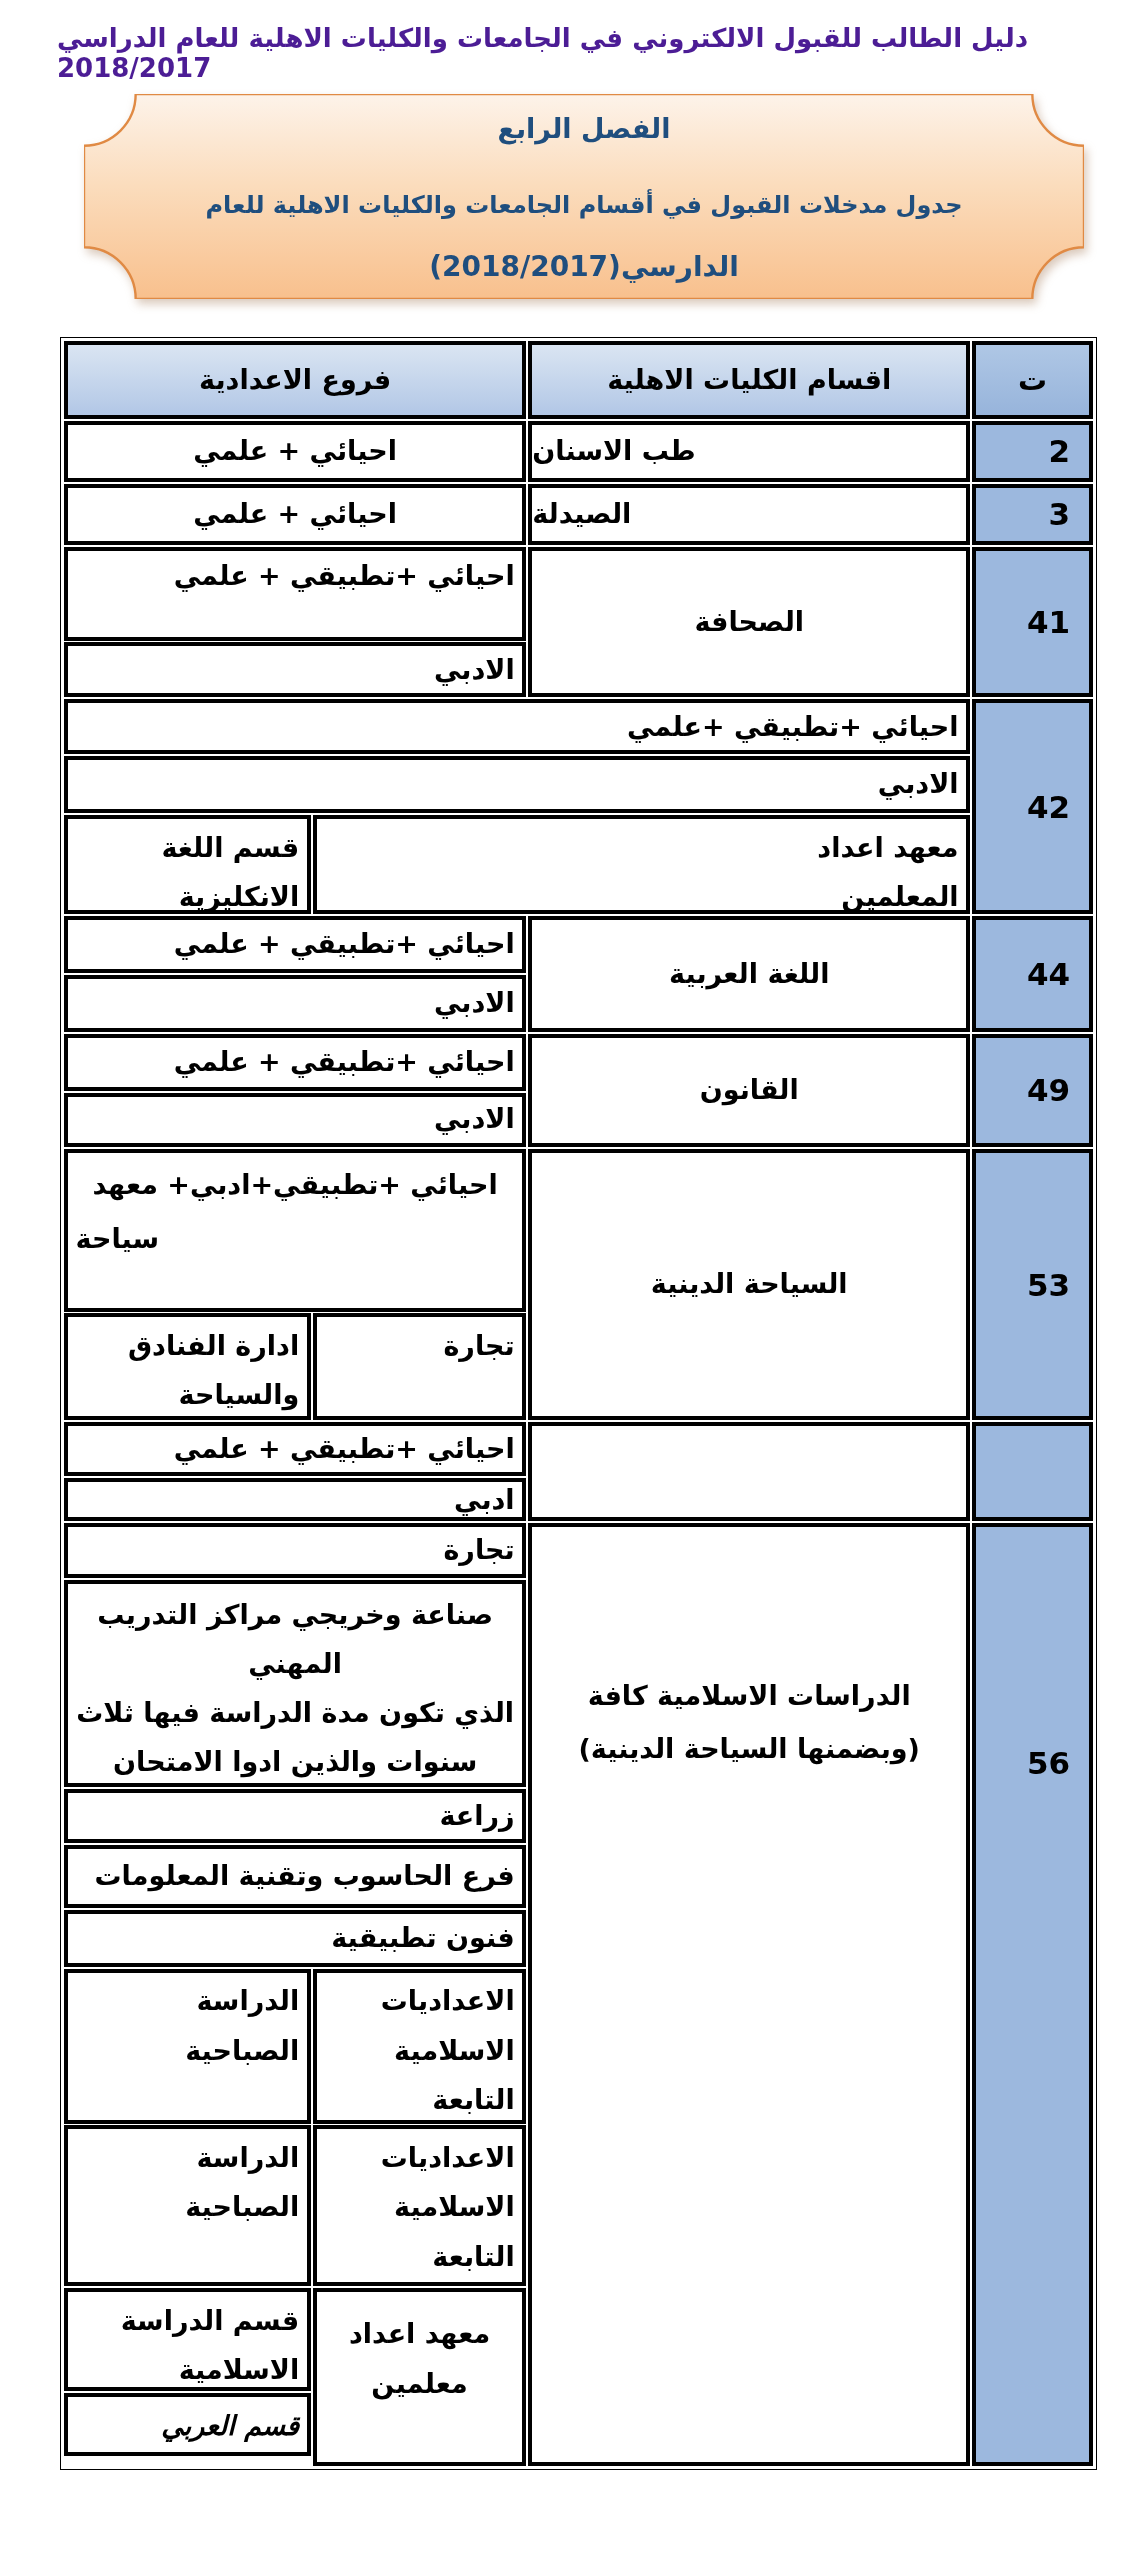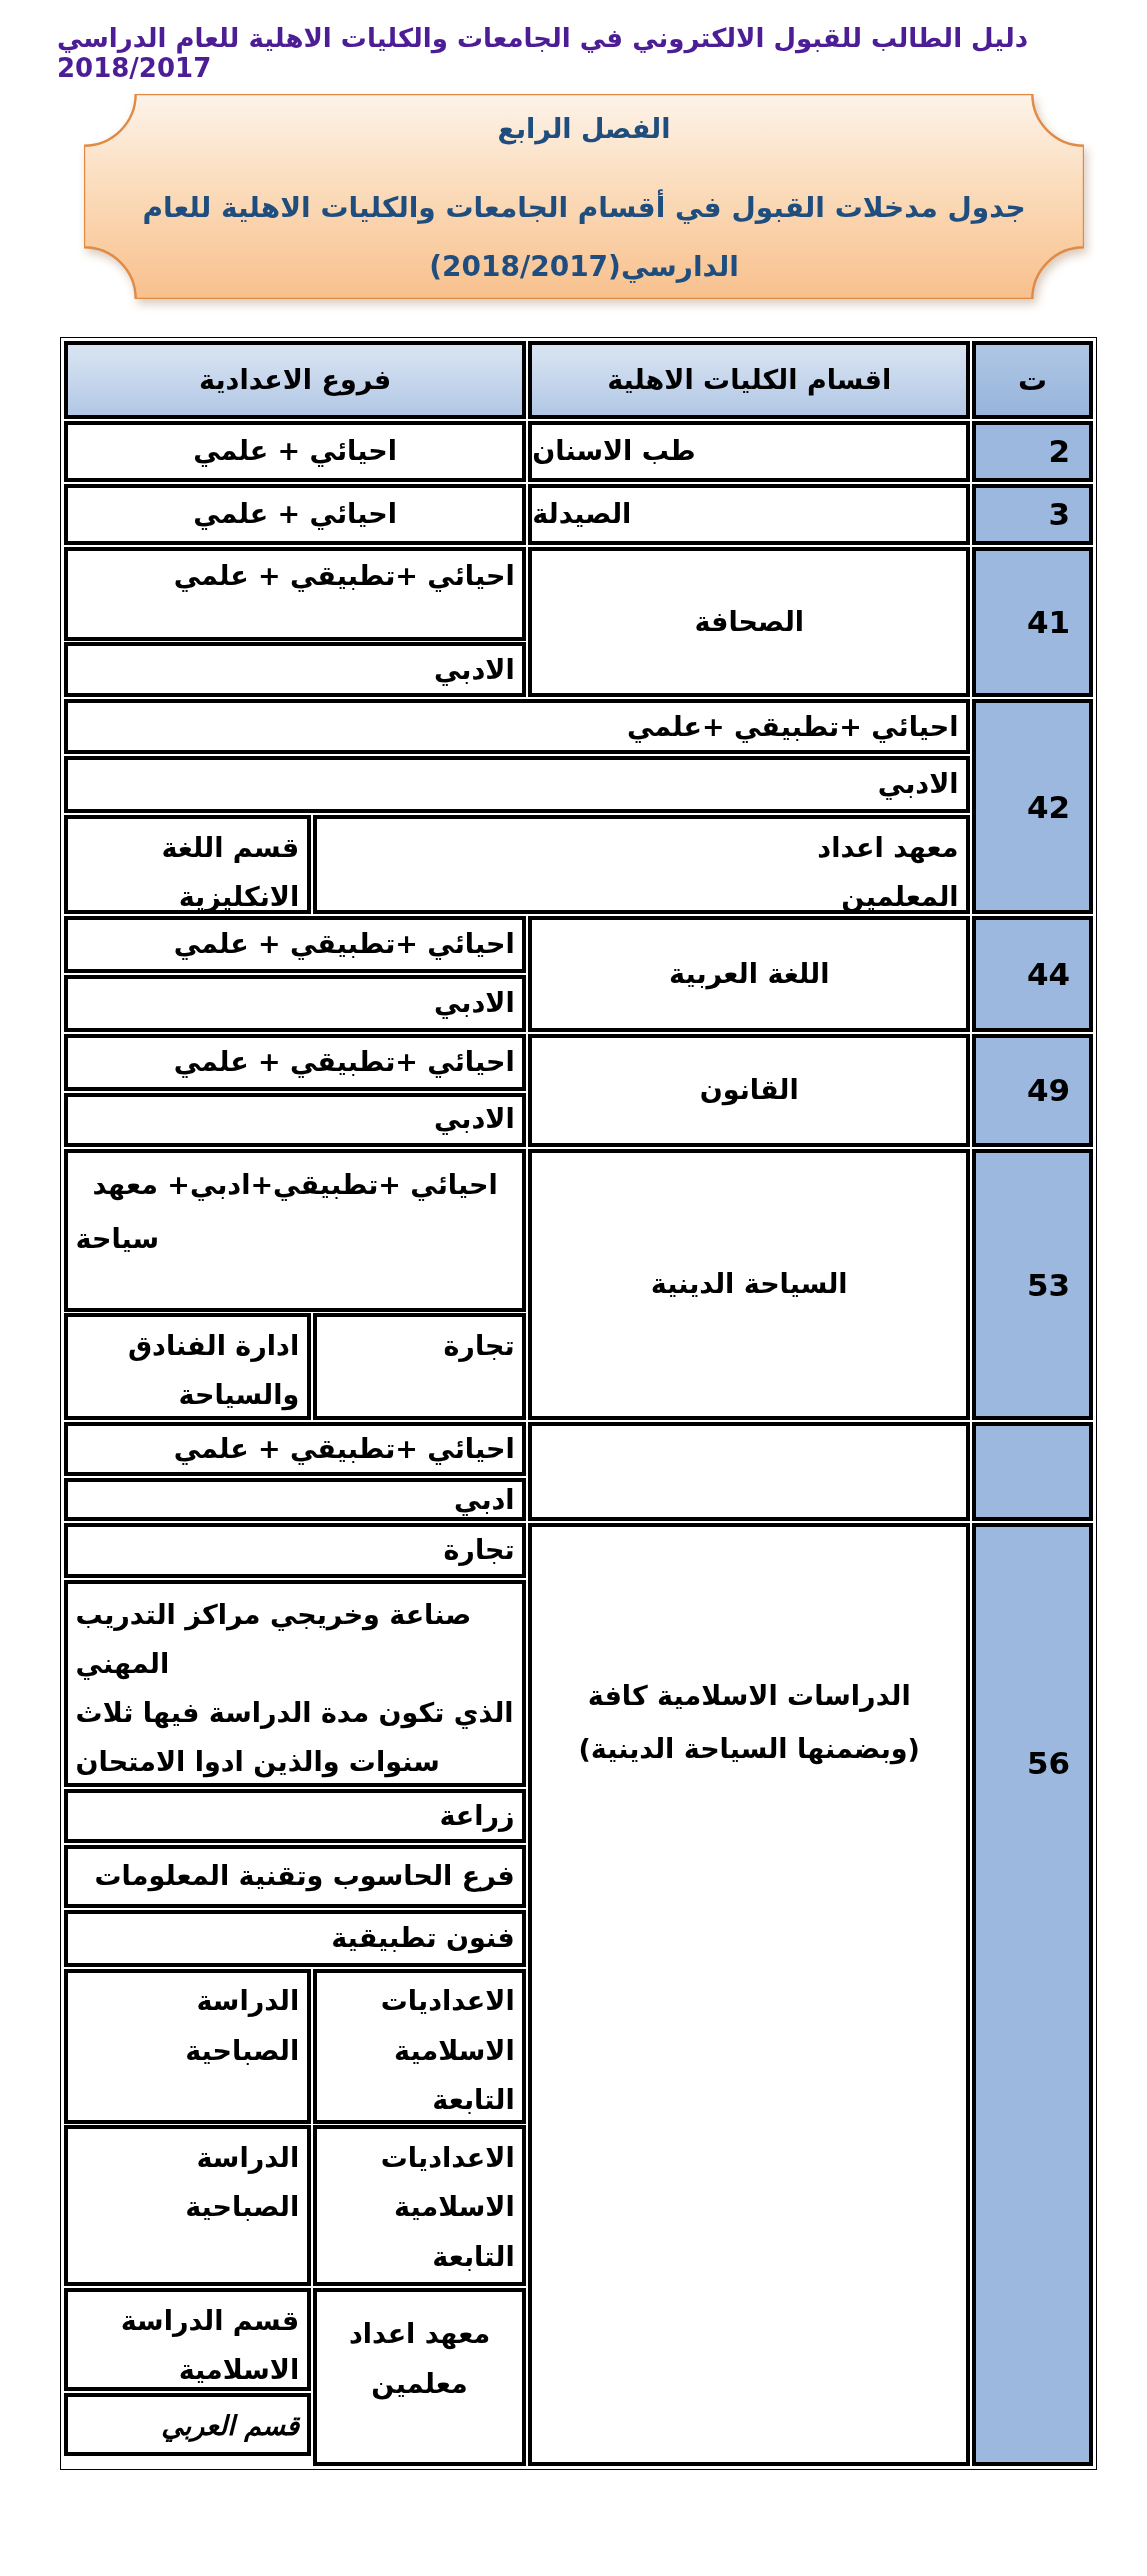--- a/index.html
+++ b/index.html
@@ -14,21 +14,21 @@
     text-align:left;direction:rtl;
     font-size:26px;color:#4c1d95;letter-spacing:0;
   }
   
   .banner{position:absolute;left:84px;top:94px;width:1000px;height:205px;
     filter:drop-shadow(3.8px 5.7px 4.8px rgba(150,100,60,.35));}
   .banner svg{position:absolute;left:0;top:0;}
   .banner-text{position:absolute;left:0;top:0;width:100%;height:100%;direction:rtl;}
   .banner-line{position:absolute;left:0;width:100%;text-align:center;color:#1F4E7E;}
   .banner-line.l1{top:19px;font-size:27px;}
-  .banner-line.l2{top:97px;font-size:28px;}
+  .banner-line.l2{top:97px;font-size:24px;}
   .banner-line.l3{top:156px;font-size:28px;}
   
   .tbl{
     position:absolute;left:60px;top:337px;width:1037px;
     border:1.9px solid #000;padding:2.9px;box-sizing:border-box;
     direction:rtl;background:#fff;
   }
   .grp{display:flex;gap:1.9px;margin-bottom:1.9px;align-items:stretch;}
   .grp:last-child{margin-bottom:0;}
   .cell{border:4.8px solid #000;box-sizing:border-box;background:#fff;font-size:27px;}
@@ -45,21 +45,21 @@
   .dept.topblock{justify-content:flex-start;padding-top:143px;line-height:1.95;}
   
   .brcol{flex:1 1 auto;display:flex;flex-direction:column;gap:1.9px;min-width:0;}
   .br{border:4.8px solid #000;box-sizing:border-box;background:#fff;
       display:flex;align-items:center;justify-content:flex-start;
       padding:1.9px 7.7px;text-align:right;font-size:27px;line-height:1.5;}
   .br.hd{background:linear-gradient(#DAE5F2,#B2C7E6);justify-content:center;align-items:center;border:4.8px solid #000;}
   .br.center{justify-content:center;}
   .br.top{align-items:flex-start;padding-top:5.7px;}
   .br.lines{display:block;line-height:1.82;padding-top:5.7px;}
-  .br.lines div{text-align:left;}
+  .br.lines div{text-align:center;}
   .nested{display:flex;gap:1.9px;}
   .nested .nr{flex:1 1 auto;min-width:0;}
   .nested .nl{flex:0 0 247px;}
   .nst{border:4.8px solid #000;box-sizing:border-box;background:#fff;
        font-size:27px;display:block;text-align:right;padding:3.8px 7.7px;line-height:1.82;}
   .nst.centered{text-align:center;}
   .nlcol{flex:0 0 247px;display:flex;flex-direction:column;gap:2px;}
   .splitline2-left{text-align:left !important;}
   .splitline1-center{text-align:center !important;}
 </style>

